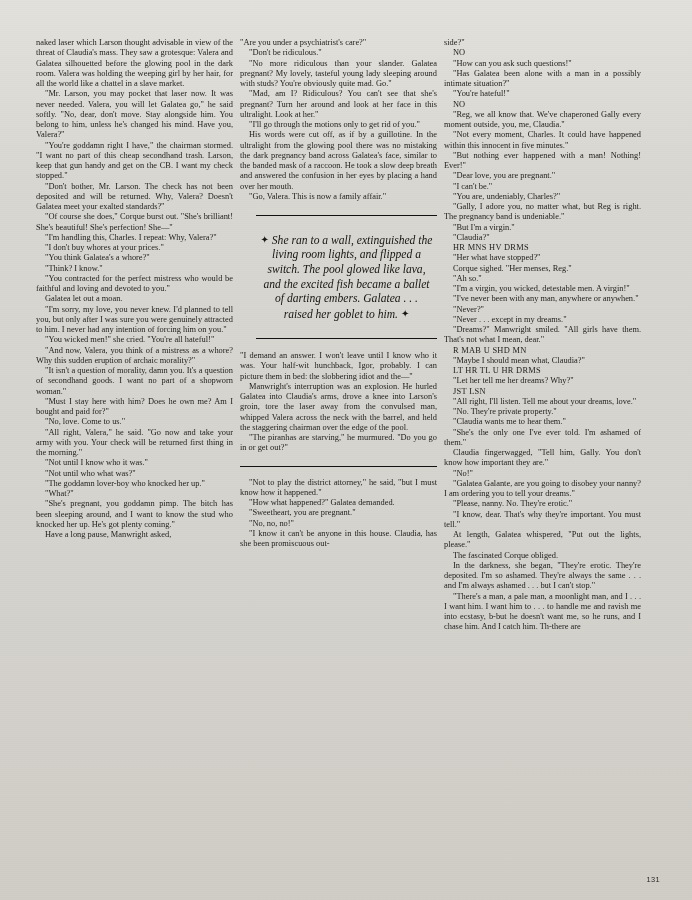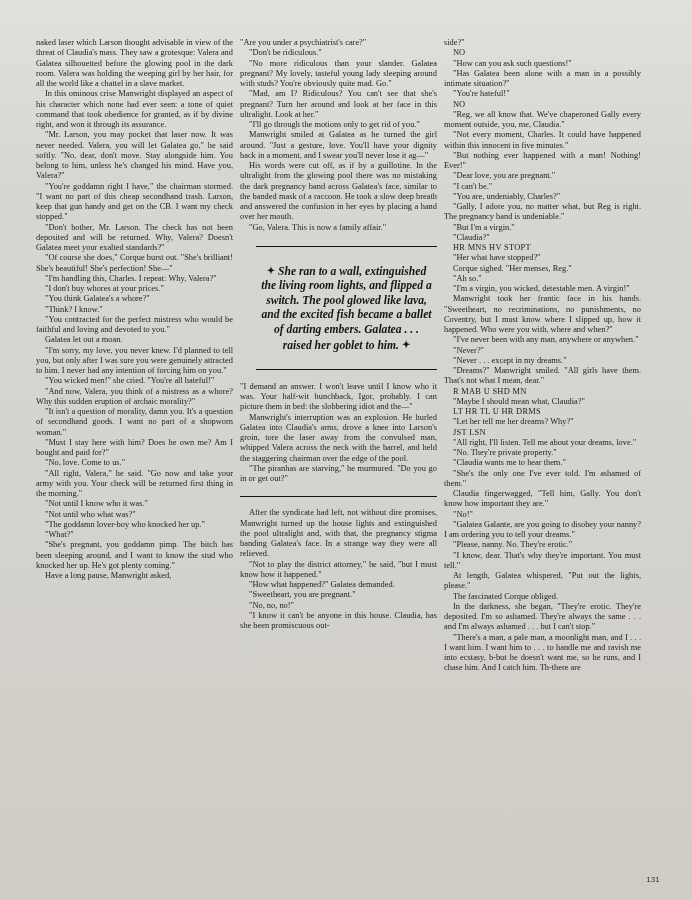--- a/index.html
+++ b/index.html
@@ -66,21 +66,20 @@
     margin: 13px 0 12px 16px;
     padding: 17px 4px 16px 4px;
     border-top: 1.6px solid #111;
     border-bottom: 1.6px solid #111;
     font-style: italic;
     font-size: 11.6px;
     line-height: 14.6px;
     text-align: center;
     text-indent: 0;
     color: #16150f;
-    font-weight: bold;
   }
   .pullquote .bullet {
     font-style: normal;
     font-size: 10px;
     vertical-align: 0.08em;
   }
   .rule {
     border: 0;
     border-top: 1.6px solid #111;
     margin: 12px 0 11px 0;
@@ -98,21 +97,20 @@
 </style>
 </head>
 <body>
 
 <div id="page">
 
   <div id="columns">
 
     <div class="col">
       <p class="noindent">naked laser which Larson thought advisable in view of the threat of Claudia's mass. They saw a grotesque: Valera and Galatea silhouetted before the glowing pool in the dark room. Valera was holding the weeping girl by her hair, for all the world like a chattel in a slave market.</p>
-      <p>In this ominous crise Manwright displayed an aspect of his character which none had ever seen: a tone of quiet command that took obedience for granted, as if by divine right, and won it through its assurance.</p>
       <p>"Mr. Larson, you may pocket that laser now. It was never needed. Valera, you will let Galatea go," he said softly. "No, dear, don't move. Stay alongside him. You belong to him, unless he's changed his mind. Have you, Valera?"</p>
       <p>"You're goddamn right I have," the chairman stormed. "I want no part of this cheap secondhand trash. Larson, keep that gun handy and get on the CB. I want my check stopped."</p>
       <p>"Don't bother, Mr. Larson. The check has not been deposited and will be returned. Why, Valera? Doesn't Galatea meet your exalted standards?"</p>
       <p>"Of course she does," Corque burst out. "She's brilliant! She's beautiful! She's perfection! She—"</p>
       <p>"I'm handling this, Charles. I repeat: Why, Valera?"</p>
       <p>"I don't buy whores at your prices."</p>
       <p>"You think Galatea's a whore?"</p>
       <p>"Think? I know."</p>
       <p>"You contracted for the perfect mistress who would be faithful and loving and devoted to you."</p>
       <p>Galatea let out a moan.</p>
@@ -130,35 +128,33 @@
       <p>"She's pregnant, you goddamn pimp. The bitch has been sleeping around, and I want to know the stud who knocked her up. He's got plenty coming."</p>
       <p>Have a long pause, Manwright asked,</p>
     </div>
 
     <div class="col">
       <p class="noindent">"Are you under a psychiatrist's care?"</p>
       <p>"Don't be ridiculous."</p>
       <p>"No more ridiculous than your slander. Galatea pregnant? My lovely, tasteful young lady sleeping around with studs? You're obviously quite mad. Go."</p>
       <p>"Mad, am I? Ridiculous? You can't see that she's pregnant? Turn her around and look at her face in this ultralight. Look at her."</p>
       <p>"I'll go through the motions only to get rid of you."</p>
-      <p>Manwright smiled at Galatea as he turned the girl around. "Just a gesture, love. You'll have your dignity back in a moment, and I swear you'll never lose it ag—"</p>
       <p>His words were cut off, as if by a guillotine. In the ultralight from the glowing pool there was no mistaking the dark pregnancy band across Galatea's face, similar to the banded mask of a raccoon. He took a slow deep breath and answered the confusion in her eyes by placing a hand over her mouth.</p>
       <p>"Go, Valera. This is now a family affair."</p>
 
       <div class="pullquote">
         <span class="bullet">✦</span>
         <span>She ran to a wall, extinguished the living room lights, and flipped a switch. The pool glowed like lava, and the excited fish became a ballet of darting embers. Galatea . . . raised her goblet to him.</span>
         <span class="bullet">✦</span>
       </div>
 
       <p class="noindent">"I demand an answer. I won't leave until I know who it was. Your half-wit hunchback, Igor, probably. I can picture them in bed: the slobbering idiot and the—"</p>
       <p>Manwright's interruption was an explosion. He hurled Galatea into Claudia's arms, drove a knee into Larson's groin, tore the laser away from the convulsed man, whipped Valera across the neck with the barrel, and held the staggering chairman over the edge of the pool.</p>
       <p>"The piranhas are starving," he murmured. "Do you go in or get out?"</p>
       <hr class="rule">
-      <p>After the syndicate had left, not without dire promises, Manwright turned up the house lights and extinguished the pool ultralight and, with that, the pregnancy stigma banding Galatea's face. In a strange way they were all relieved.</p>
       <p>"Not to play the district attorney," he said, "but I must know how it happened."</p>
       <p>"How what happened?" Galatea demanded.</p>
       <p>"Sweetheart, you are pregnant."</p>
       <p>"No, no, no!"</p>
       <p>"I know it can't be anyone in this house. Claudia, has she been promiscuous out-</p>
     </div>
 
     <div class="col">
       <p class="noindent">side?"</p>
       <p>NO</p>
@@ -168,26 +164,25 @@
       <p>NO</p>
       <p>"Reg, we all know that. We've chaperoned Gally every moment outside, you, me, Claudia."</p>
       <p>"Not every moment, Charles. It could have happened within this innocent in five minutes."</p>
       <p>"But nothing ever happened with a man! Nothing! Ever!"</p>
       <p>"Dear love, you are pregnant."</p>
       <p>"I can't be."</p>
       <p>"You are, undeniably, Charles?"</p>
       <p>"Gally, I adore you, no matter what, but Reg is right. The pregnancy band is undeniable."</p>
       <p>"But I'm a virgin."</p>
       <p>"Claudia?"</p>
-      <p class="smallcaps">HR MNS HV STOPT</p>
+      <p class="smallcaps">HR MNS HV DRMS</p>
       <p>"Her what have stopped?"</p>
       <p>Corque sighed. "Her menses, Reg."</p>
       <p>"Ah so."</p>
       <p>"I'm a virgin, you wicked, detestable men. A virgin!"</p>
-      <p>Manwright took her frantic face in his hands. "Sweetheart, no recriminations, no punishments, no Coventry, but I must know where I slipped up, how it happened. Who were you with, where and when?"</p>
       <p>"I've never been with any man, anywhere or anywhen."</p>
       <p>"Never?"</p>
       <p>"Never . . . except in my dreams."</p>
       <p>"Dreams?" Manwright smiled. "All girls have them. That's not what I mean, dear."</p>
       <p class="smallcaps">R MAB U SHD MN</p>
       <p>"Maybe I should mean what, Claudia?"</p>
       <p class="smallcaps">LT HR TL U HR DRMS</p>
       <p>"Let her tell me her dreams? Why?"</p>
       <p class="smallcaps">JST LSN</p>
       <p>"All right, I'll listen. Tell me about your dreams, love."</p>

